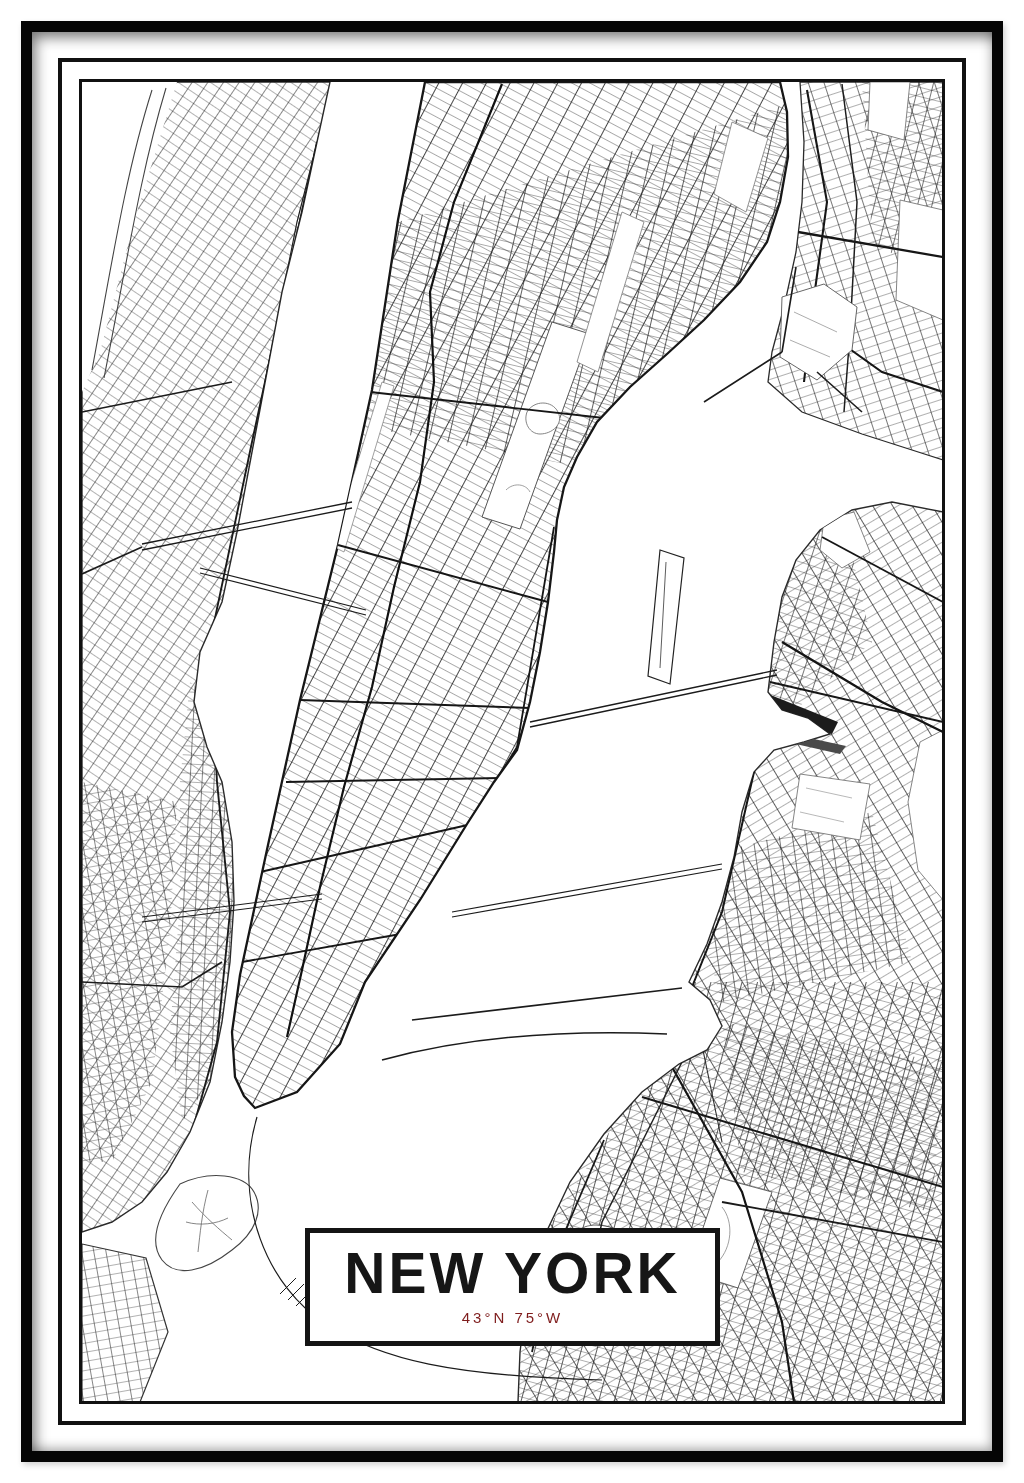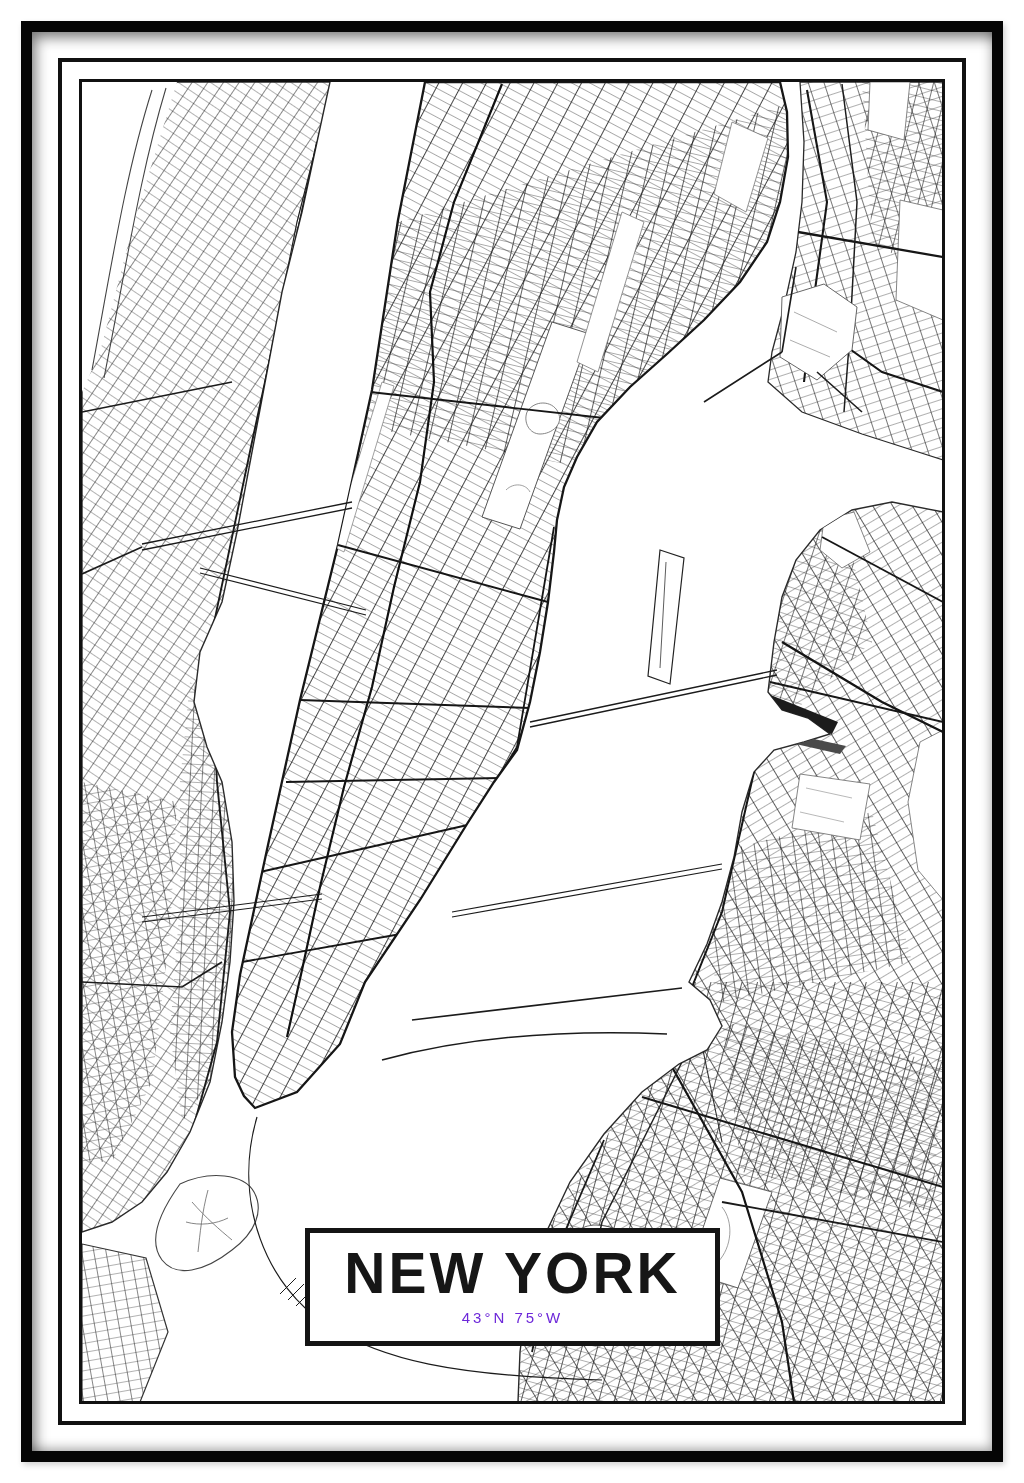--- a/index.html
+++ b/index.html
@@ -11,21 +11,21 @@
                     inset -7px -9px 12px -7px rgba(0,0,0,.38),
                     2px 3px 6px rgba(0,0,0,.18);text-align:center;}
   .mat{position:absolute;left:26px;top:26px;right:26px;bottom:26px;border:4px solid #111;}
   .mapframe{position:absolute;left:17px;top:17px;right:17px;bottom:17px;border:3px solid #111;
             overflow:hidden;background:#fff;}
   .map{position:absolute;left:0;top:0;width:861px;height:1320px;display:block;}
   .labelbox{position:absolute;left:223px;top:1146px;width:415px;height:118px;
             border:5px solid #141414;background:#ffffff;box-sizing:border-box;
             display:flex;flex-direction:column;align-items:center;justify-content:center;gap:9px;}
   .labelbox .title{font-size:57px;font-weight:700;letter-spacing:3px;color:#161616;line-height:.9;white-space:nowrap;}
-  .labelbox .coords{font-size:15px;letter-spacing:3px;color:#6d28d9;}
+  .labelbox .coords{font-size:15px;letter-spacing:3px;color:#7f1d1d;}
 </style>
 </head>
 <body>
 
 <div class="page">
   <div class="frame">
     <div class="mat">
       <div class="mapframe">
 
         <svg class="map" viewBox="0 0 861 1320" xmlns="http://www.w3.org/2000/svg">

